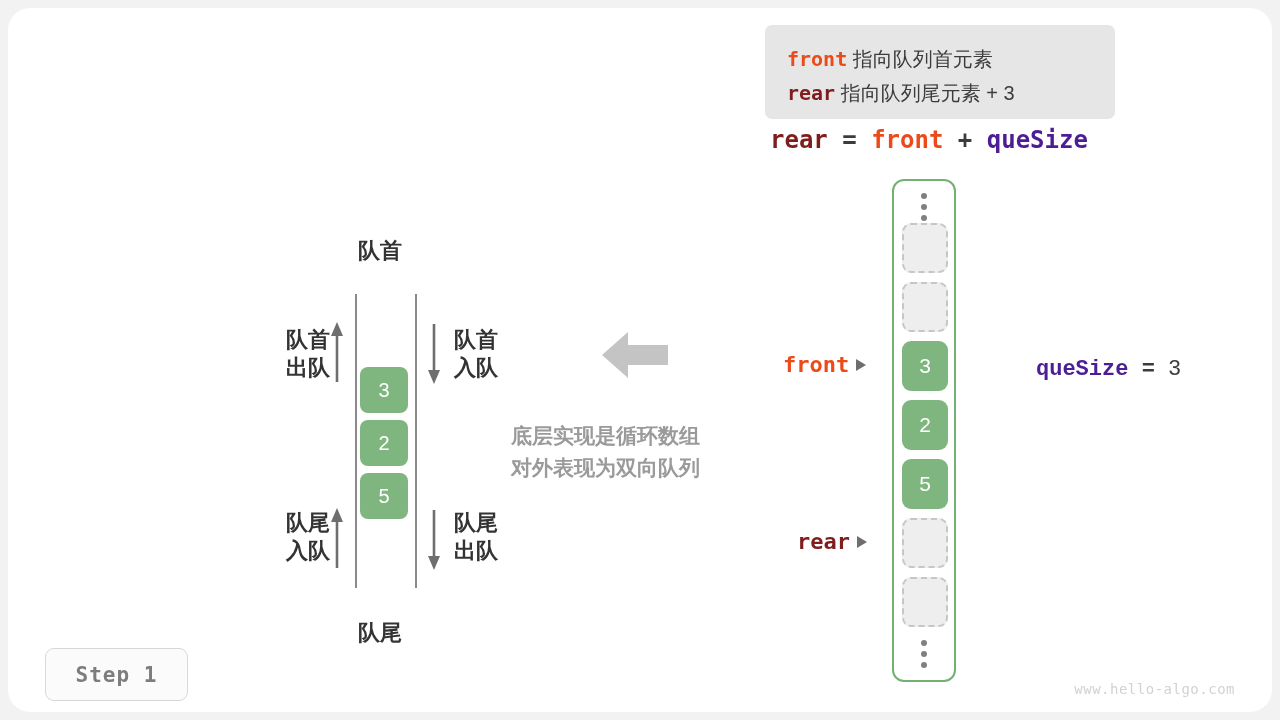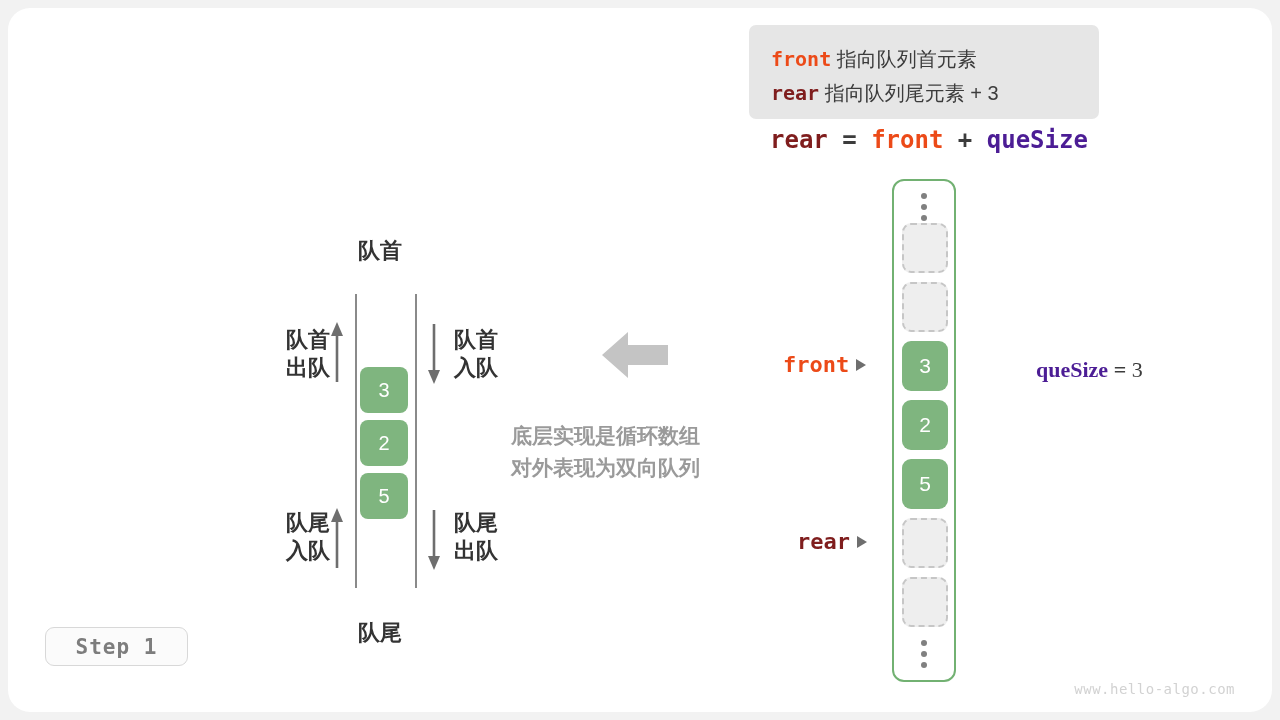--- a/index.html
+++ b/index.html
@@ -25,21 +25,21 @@
     top: 8px;
     width: 1264px;
     height: 704px;
     background: #ffffff;
     border-radius: 22px;
   }
 
   
   .legend-box {
     position: absolute;
-    left: 741px;
+    left: 757px;
     top: 17px;
     width: 350px;
     height: 94px;
     background: #e6e6e6;
     border-radius: 7px;
   }
   .legend-line {
     position: absolute;
     left: 22px;
     white-space: nowrap;
@@ -142,21 +142,21 @@
     left: 1028px;
     white-space: nowrap;
   }
   .annot .t1 {
     font-size: 20px;
     color: #3c3c3c;
   }
   .annot .t2 {
     margin-top: 10px;
     font-size: 22px;
-    font-family: Liberation Serif, serif;
+    font-family: Liberation Mono, monospace;
     font-weight: bold;
   }
 
   
   .vline {
     position: absolute;
     width: 2px;
     background: #8a8a8a;
     top: 286px;
     height: 294px;
@@ -215,23 +215,23 @@
     color: #9a9a9a;
     line-height: 1.5;
     text-align: center;
     white-space: nowrap;
   }
 
   
   .step-badge {
     position: absolute;
     left: 37px;
-    top: 619px;
+    top: 640px;
     width: 143px;
-    height: 39px;
+    height: 53px;
     border: 1px solid #d8d8d8;
     border-radius: 9px;
     background: #fbfbfb;
     display: flex;
     align-items: center;
     justify-content: center;
     font-family: "DejaVu Sans Mono", "Liberation Mono", monospace;
     font-weight: bold;
     font-size: 21px;
     color: #7d7d7d;

